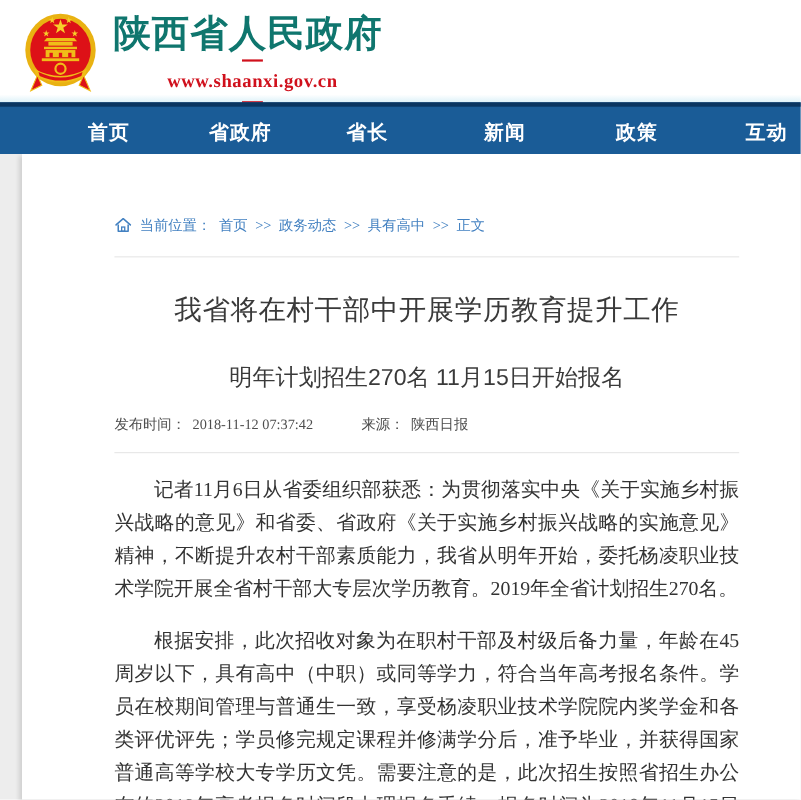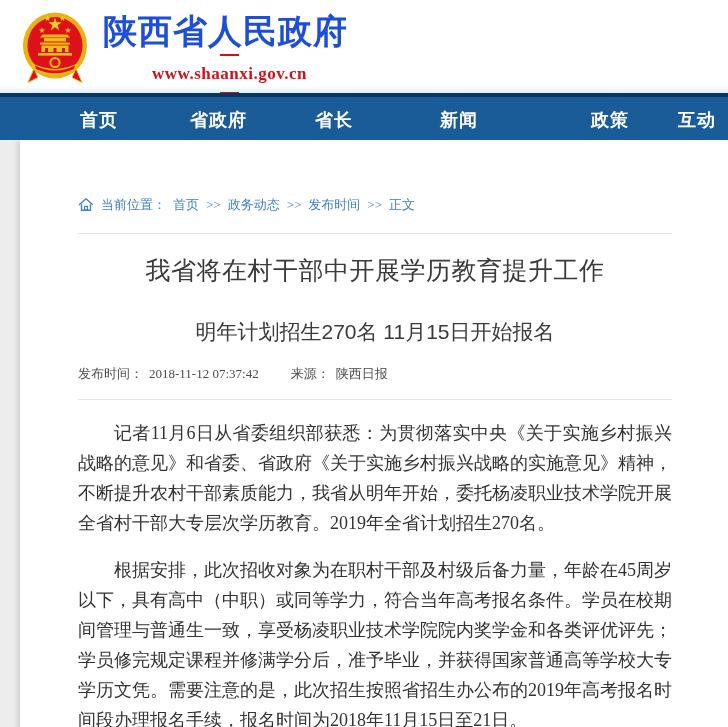--- a/index.html
+++ b/index.html
@@ -7,21 +7,21 @@
     width:728px;height:727px;overflow:hidden;background:#fff;
     font-family:"Liberation Sans","DejaVu Sans",sans-serif;
     -webkit-font-smoothing:antialiased;
   }
   
   .header{position:relative;height:86px;background:#fff;}
   .logo-link{position:absolute;left:0;top:0;height:86px;width:420px;display:block;}
   .emblem{position:absolute;left:22px;top:4px;width:66px;height:84px;}
   .brand{position:absolute;left:103px;top:11px;}
   .site-name{
-    font-size:34px;font-weight:bold;color:#1d4ed8;letter-spacing:1px;
+    font-size:34px;font-weight:bold;color:#0f766e;letter-spacing:1px;
     line-height:40px;white-space:nowrap;
   }
   .site-url{
     display:flex;align-items:center;gap:8px;margin-top:3px;margin-left:8px;
     color:#d0101c;font-family:"Liberation Serif","DejaVu Serif",serif;
     font-weight:bold;font-size:17px;letter-spacing:.5px;flex-direction:column;
   }
   .dash{width:19px;height:2px;background:#d0101c;flex:0 0 auto;}
   .cyan-strip{height:7px;background:linear-gradient(to bottom,#ffffff,#ddf1f8);}
   
@@ -30,53 +30,53 @@
     border-top:4px solid #0a3560;box-sizing:border-box;
   }
   .nav-item{
     position:absolute;top:11px;color:#fff;font-weight:bold;font-size:18px;
     white-space:nowrap;cursor:pointer;letter-spacing:1px;
   }
   .nav-item:nth-child(1){left:80px;}
   .nav-item:nth-child(2){left:190px;}
   .nav-item:nth-child(3){left:315px;}
   .nav-item:nth-child(4){left:440px;}
-  .nav-item:nth-child(5){left:560px;margin-left:31px;}
+  .nav-item:nth-child(5){left:560px;}
   .nav-item:nth-child(6){left:678px;}
   
   .main{height:587px;background:#ededed;}
   .content{
     margin-left:20px;height:100%;background:#fff;box-sizing:border-box;
-    padding:0 56px 0 58px;box-shadow:-3px 2px 4px rgba(0,0,0,.12);
+    padding:0 56px 0 84px;box-shadow:-3px 2px 4px rgba(0,0,0,.12);
   }
   .breadcrumb{
     padding-top:56px;display:flex;align-items:center;gap:7px;
     color:#4381c1;font-size:13px;
     font-family:"Liberation Serif","DejaVu Serif",serif;
   }
   .breadcrumb .crumb{cursor:pointer;white-space:nowrap;}
   .breadcrumb .sep{color:#4381c1;}
   .home-ico{width:16px;height:15px;flex:0 0 auto;margin-top:-1px;}
   .divider{border:none;border-top:1px solid #e6e6e6;margin:0;}
   .div1{margin-top:19px;}
   .div2{margin-top:18px;}
   .art-title{
-    margin-top:22px;text-align:center;font-size:25px;font-weight:400;
+    margin-top:34px;text-align:center;font-size:25px;font-weight:400;
     color:#3a3a3a;line-height:28px;letter-spacing:.5px;
   }
   .art-subtitle{
     margin-top:36px;text-align:center;font-size:21px;font-weight:400;
     color:#3a3a3a;line-height:24px;
   }
   .art-meta{
     margin-top:22px;font-size:13px;color:#4d4d4d;line-height:15px;
     font-family:"Liberation Serif","DejaVu Serif",serif;
   }
   .art-meta .m-val{margin-left:6px;}
-  .art-meta .m-src-label{margin-left:32px;}
+  .art-meta .m-src-label{margin-left:44px;}
   .art-body{margin-top:18px;}
   .art-body p{
     margin:12px 0 17px 0;font-size:18px;line-height:30px;color:#333;
     text-align:justify;text-indent:2em;
     font-family:"Liberation Serif","DejaVu Serif",serif;
   }
 </style>
 </head>
 <body>
 
@@ -133,21 +133,21 @@
       <svg class="home-ico" viewBox="0 0 16 15">
         <path d="M1.5 7.5 L8 1.8 L14.5 7.5" fill="none" stroke="#4381c1" stroke-width="1.4" stroke-linecap="round" stroke-linejoin="round"></path>
         <path d="M3.5 7.2 L3.5 13.2 L12.5 13.2 L12.5 7.2" fill="none" stroke="#4381c1" stroke-width="1.4" stroke-linejoin="round"></path>
         <rect x="6.6" y="9.4" width="2.8" height="3.8" fill="none" stroke="#4381c1" stroke-width="1.2"></rect>
       </svg>
       <span>当前位置：</span>
       <span class="crumb">首页</span>
       <span class="sep">&gt;&gt;</span>
       <span class="crumb">政务动态</span>
       <span class="sep">&gt;&gt;</span>
-      <span class="crumb">发布时间</span>
+      <span class="crumb">具有高中</span>
       <span class="sep">&gt;&gt;</span>
       <span>正文</span>
     </div>
 
     <hr class="divider div1">
 
     <div class="art-title">我省将在村干部中开展学历教育提升工作</div>
     <div class="art-subtitle">明年计划招生270名 11月15日开始报名</div>
 
     <div class="art-meta">

